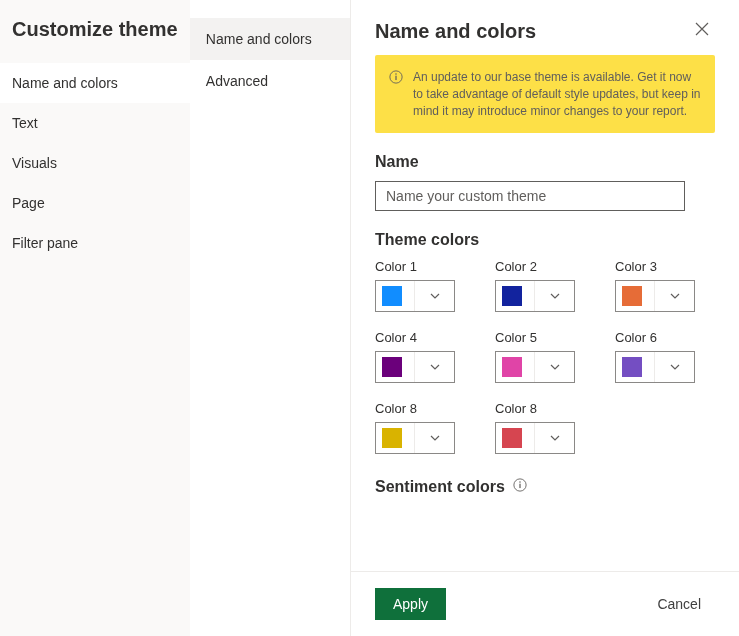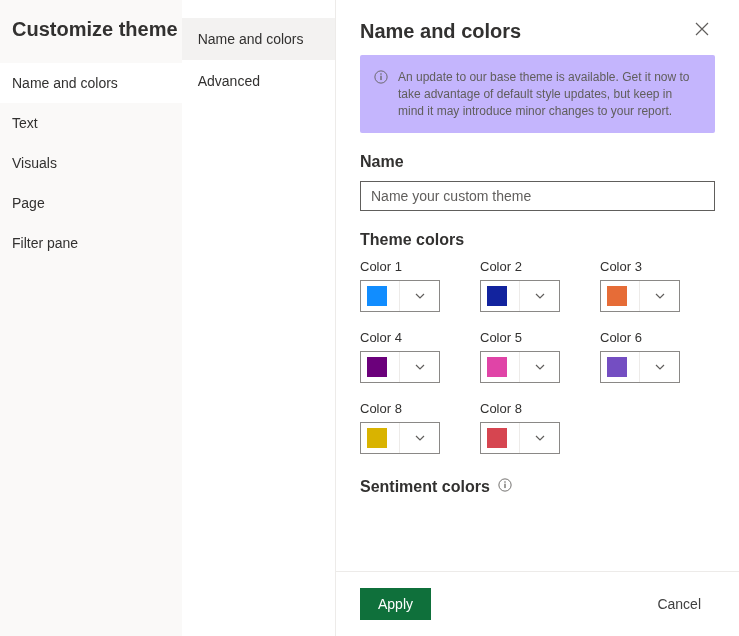--- a/index.html
+++ b/index.html
@@ -70,21 +70,21 @@
     width: 20px;
     height: 20px;
     color: #605e5c;
   }
   .panel-body {
     flex: 1;
     overflow-y: auto;
     padding: 0 24px 16px 24px;
   }
   .info-box {
-    background: #c4b5fd;
+    background: #fde047;
     padding: 14px 14px 14px 14px;
     border-radius: 2px;
   }
   .info-row { display: flex; gap: 10px; }
   .info-icon { flex: none; margin-top: 1px; }
   .info-text {
     font-size: 12px;
     color: #605e5c;
     line-height: 1.4;
   }
@@ -105,21 +105,21 @@
     font-family: inherit;
     font-size: 14px;
     cursor: pointer;
   }
   .section-label {
     font-size: 16px;
     font-weight: 600;
     margin: 20px 0 10px 0;
   }
   .name-input {
-    width: 355px;
+    width: 310px;
     border: 1px solid #605e5c;
     padding: 6px 10px;
     font-family: inherit;
     font-size: 14px;
   }
   .name-input::placeholder { color: #605e5c; }
   .colors-grid {
     display: grid;
     grid-template-columns: repeat(3, 100px);
     column-gap: 20px;

